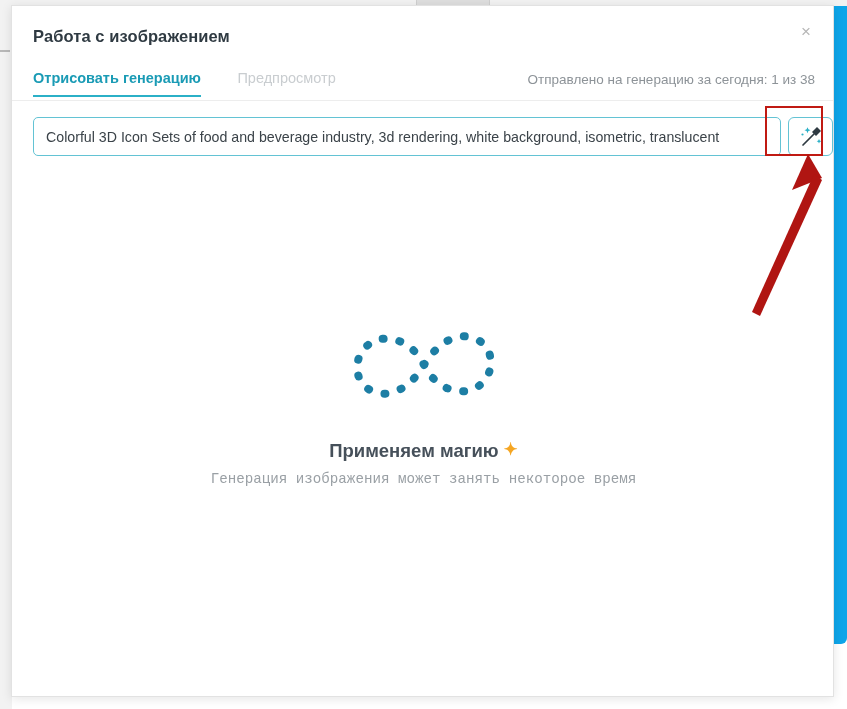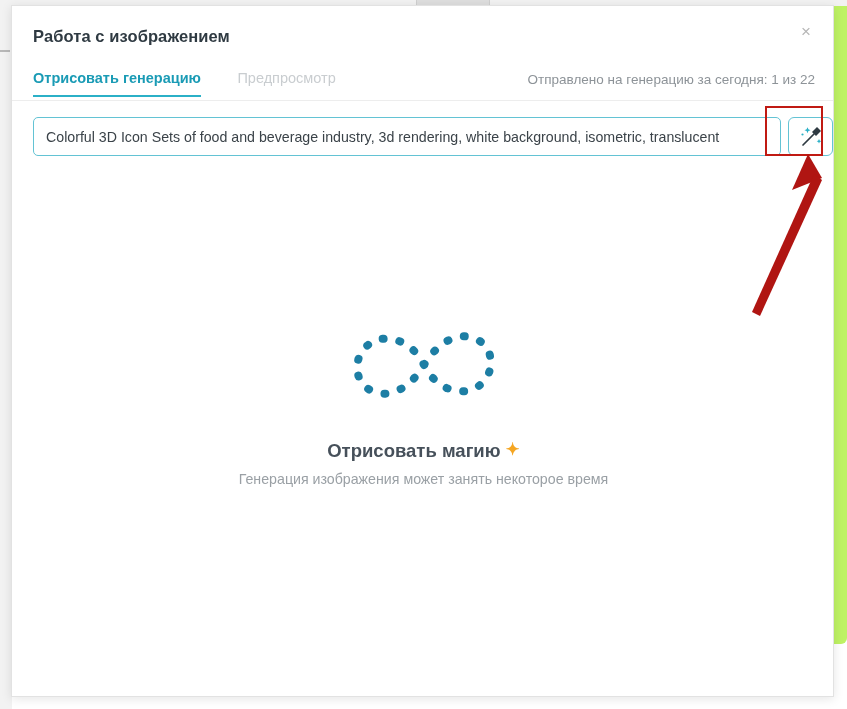--- a/index.html
+++ b/index.html
@@ -9,21 +9,21 @@
     width: 847px;
     height: 709px;
     overflow: hidden;
     font-family: "Liberation Sans", sans-serif;
   }
 
   #root {
     position: relative;
     width: 847px;
     height: 644px;
-    background: #bef264;
+    background: #0ea5e9;
     border-radius: 6px;
   }
 
   
   .backdrop-left {
     position: absolute;
     left: 0; top: 0;
     width: 12px; height: 709px;
     background: #f2f2f2;
   }
@@ -212,20 +212,21 @@
   .sparkle {
     color: #f5a623;
     font-size: 17px;
     margin-left: 5px;
     vertical-align: 2px;
   }
   .loading-sub {
     margin-top: 9px;
     font-size: 14.2px;
     color: #9aa0a5;
+    font-family: Liberation Mono, monospace;
   }
 </style>
 </head>
 <body>
 
 <div id="root">
 
   <div class="backdrop-top"></div>
   <div class="backdrop-left"></div>
   <div class="backdrop-tab"></div>
@@ -235,21 +236,21 @@
 
     <div class="dialog-title">Работа с изображением</div>
 
     <div class="close-btn">×</div>
 
     <div class="tabs">
       <span class="tab active">Отрисовать генерацию</span>
       <span class="tab disabled">Предпросмотр</span>
     </div>
 
-    <div class="quota">Отправлено на генерацию за сегодня: 1 из 22</div>
+    <div class="quota">Отправлено на генерацию за сегодня: 1 из 38</div>
 
     <div class="tabs-rule"></div>
 
     <div class="prompt-row">
       <input class="prompt-input" type="text" value="Colorful 3D Icon Sets of food and beverage industry, 3d rendering, white background, isometric, translucent" style="">
       <div class="magic-btn">
         <svg width="26" height="26" viewBox="0 0 26 26">
           <g stroke="#2f3a42" stroke-width="1.7" fill="none" stroke-linecap="round">
             <line x1="5" y1="21" x2="16" y2="10"></line>
             <path d="M14 8 L19 3 L23 7 L18 12 Z" fill="#2f3a42" stroke="none"></path>
@@ -261,21 +262,21 @@
           </g>
         </svg>
       </div>
     </div>
 
     <div class="loading-wrap">
       <svg class="spinner" viewBox="0 0 200 108">
         <path d="M100 54 C 86 26, 58 22, 44 34 C 28 47, 30 72, 48 80 C 68 89, 88 74, 100 54 C 112 34, 132 19, 152 28 C 170 36, 172 61, 156 74 C 142 86, 114 82, 100 54 Z" fill="none" stroke="#1d7ea4" stroke-width="8" stroke-linecap="round" stroke-dasharray="1 16"></path>
       </svg>
       <div class="loading-title">
-        <span>Отрисовать магию</span><span class="sparkle">✦</span>
+        <span>Применяем магию</span><span class="sparkle">✦</span>
       </div>
       <div class="loading-sub">Генерация изображения может занять некоторое время</div>
     </div>
 
   </div>
 
   <div class="magic-highlight"></div>
 
   <svg class="arrow-svg" viewBox="0 0 110 170">
     <g fill="#b01512">

